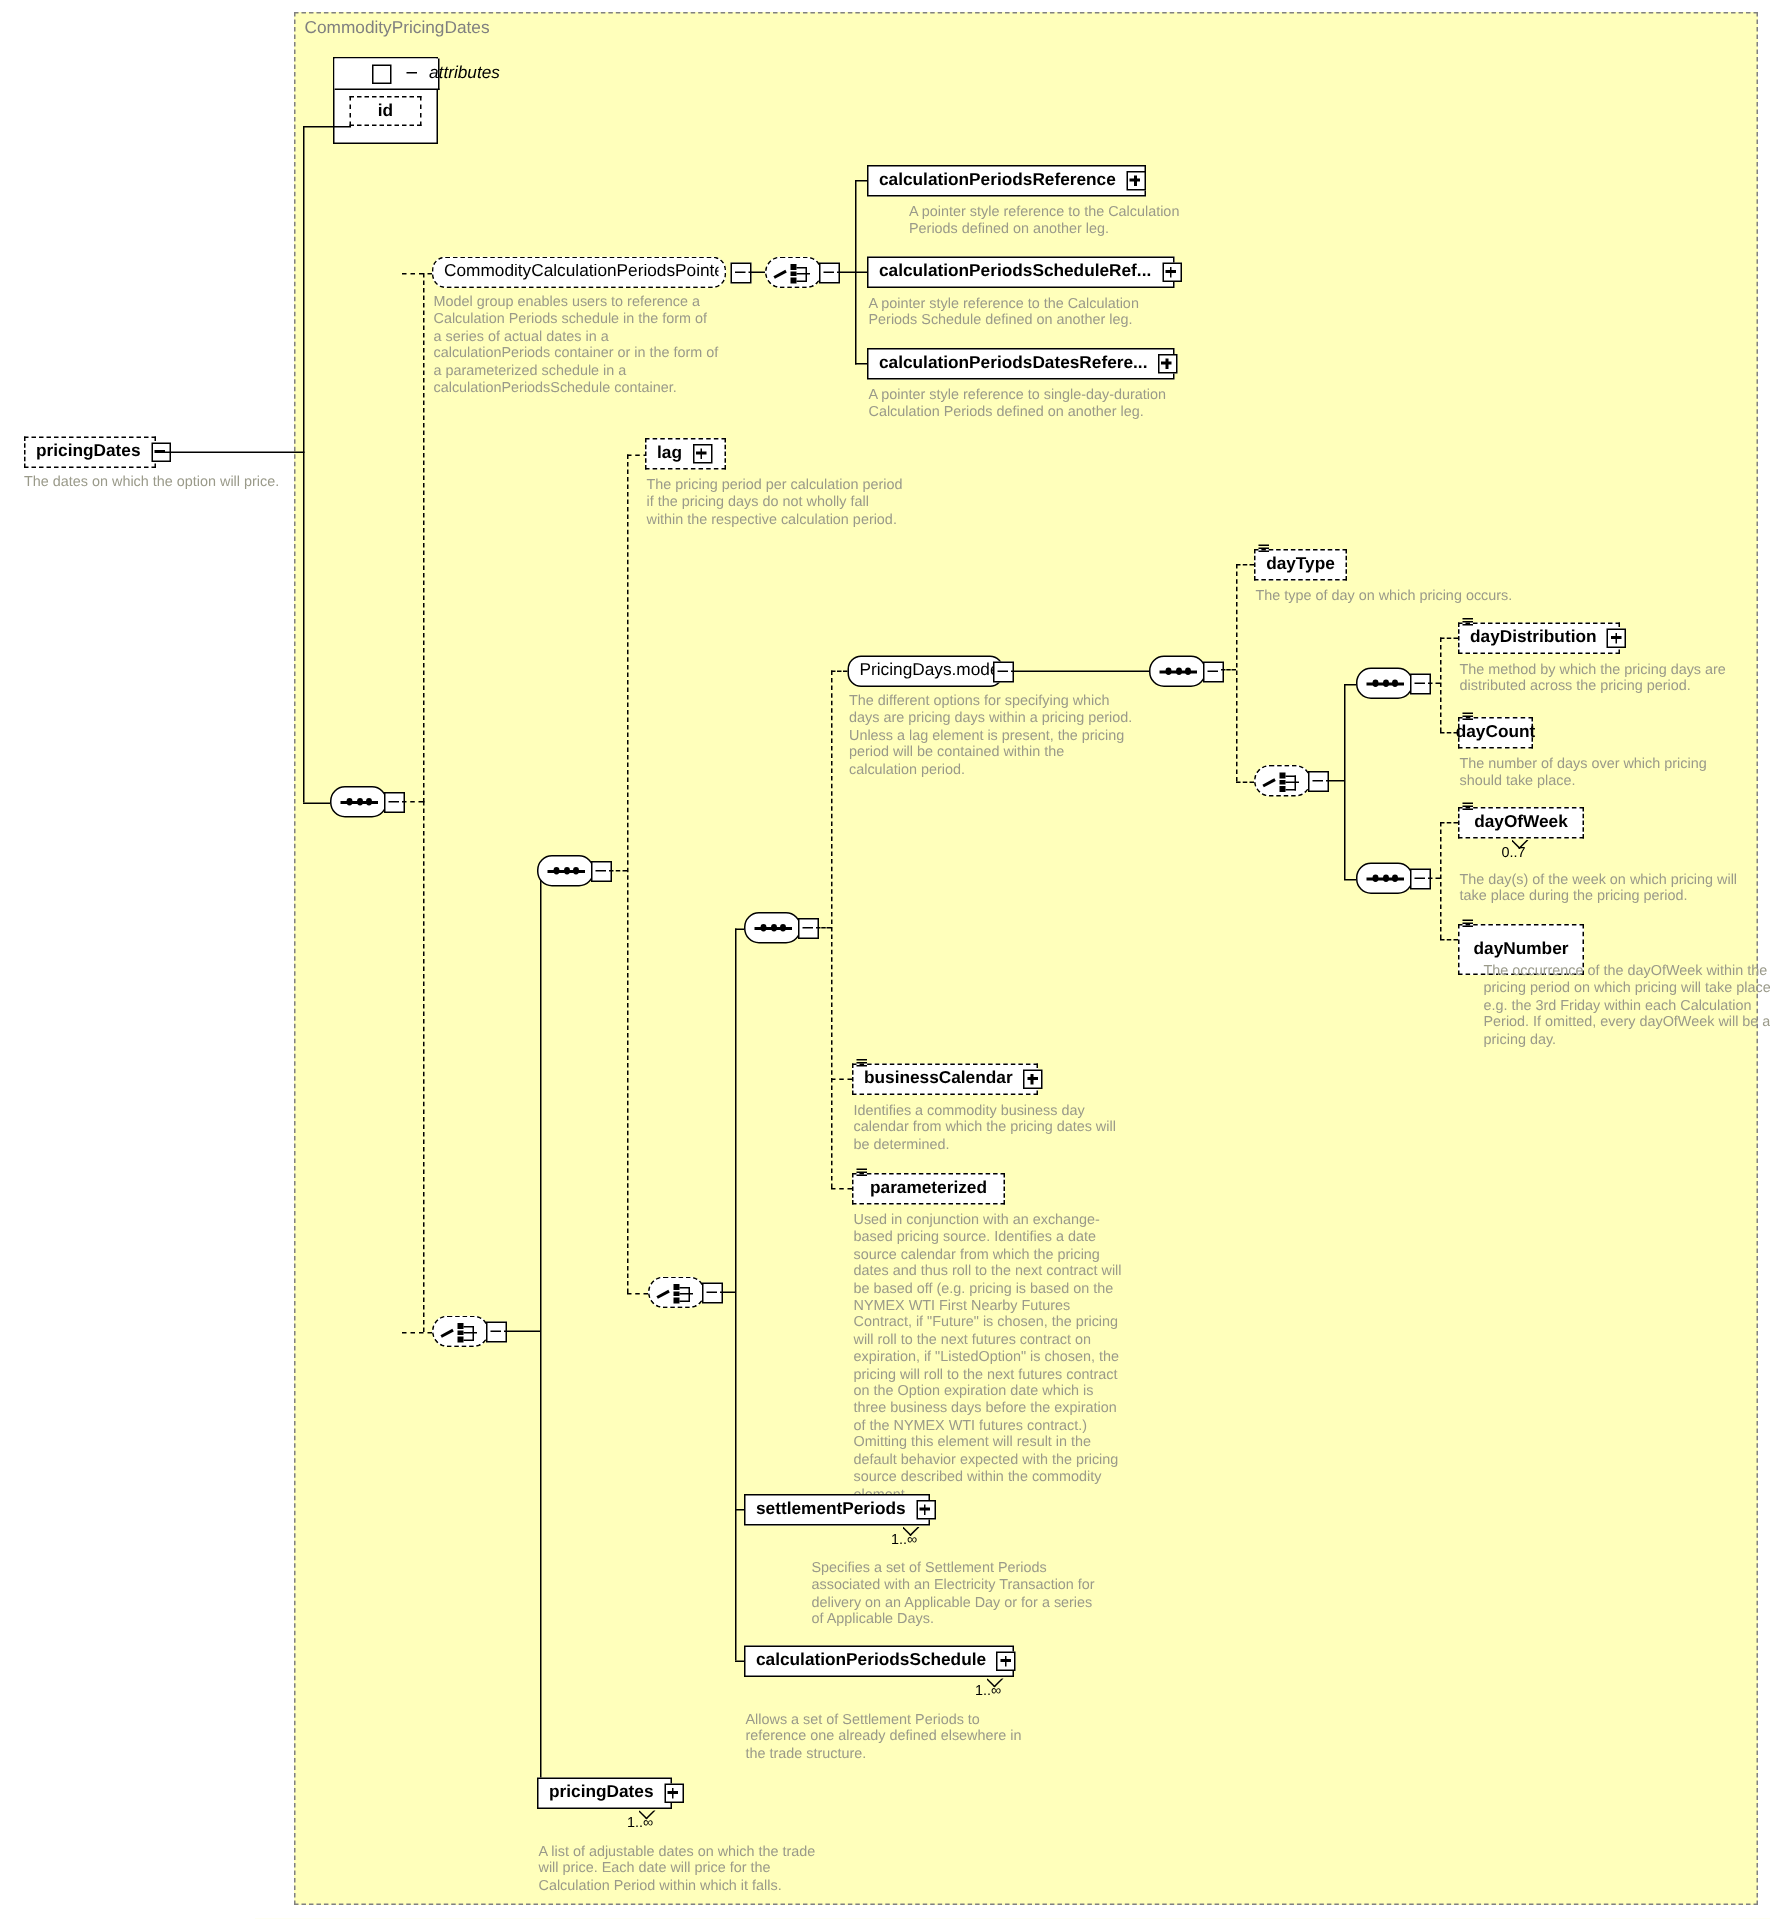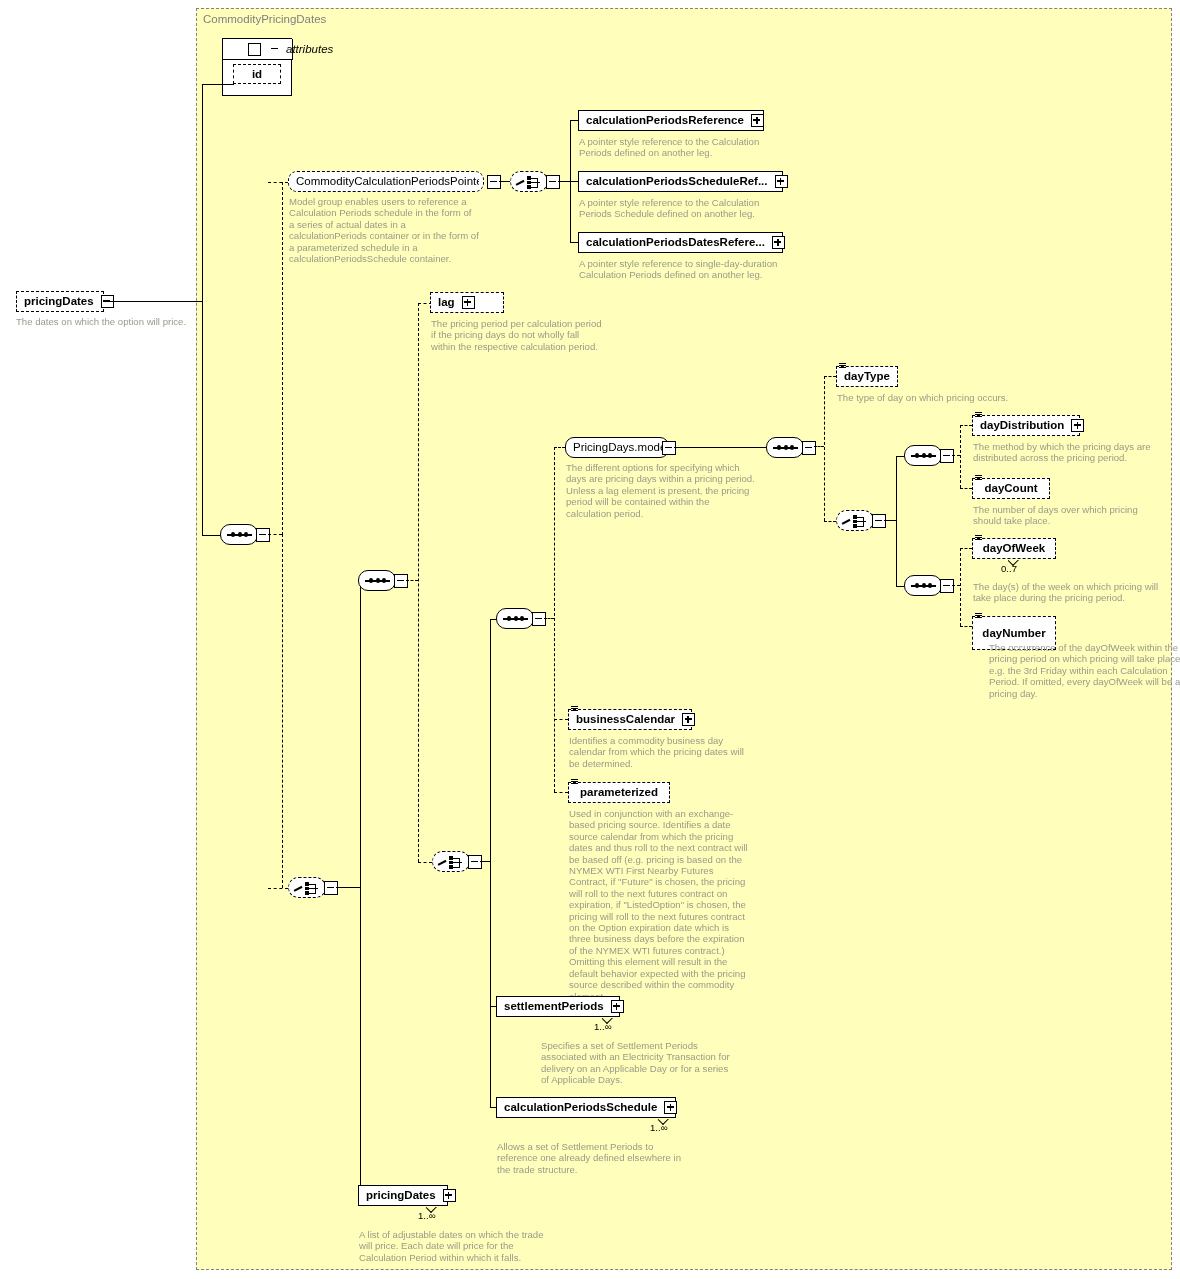--- a/index.html
+++ b/index.html
@@ -280,21 +280,21 @@
   <div class="ln h" style="left:558px;top:181px;width:20px;"></div>
   <div class="ln v" style="left:570px;top:120px;height:123px;"></div>
   <div class="ln h" style="left:570px;top:120px;width:8px;"></div>
   <div class="ln h" style="left:570px;top:242px;width:8px;"></div>
 
   <div class="el req bold" style="left:578px;top:110px;width:186px;">
     <span class="shadow-r"></span>
     <span class="lbl">calculationPeriodsReference</span>
     <span class="ctrl plus"></span>
   </div>
-  <div class="doc" style="left:579px;top:136px;width:196px;">A pointer style reference to the Calculation Periods defined on another leg.</div>
+  <div class="doc" style="left:606px;top:136px;width:196px;">A pointer style reference to the Calculation Periods defined on another leg.</div>
 
   <div class="el req bold" style="left:578px;top:171px;width:205px;">
     <span class="shadow-r"></span>
     <span class="lbl">calculationPeriodsScheduleRef...</span>
     <span class="ctrl plus"></span>
   </div>
   <div class="doc" style="left:579px;top:197px;width:196px;">A pointer style reference to the Calculation Periods Schedule defined on another leg.</div>
 
   <div class="el req bold" style="left:578px;top:232px;width:205px;">
     <span class="shadow-r"></span>
@@ -331,21 +331,21 @@
         <b></b>
       </span>
   </div>
   <div class="nctrl" style="left:394px;top:574px;"></div>
 
   <div class="dln h" style="left:406px;top:580px;width:12px;"></div>
   <div class="dln v" style="left:418px;top:303px;height:559px;"></div>
   <div class="dln h" style="left:418px;top:303px;width:14px;"></div>
   <div class="dln h" style="left:418px;top:862px;width:14px;"></div>
 
-  <div class="el opt bold" style="left:430px;top:292px;width:74px;">
+  <div class="el opt bold" style="left:430px;top:292px;width:54px;">
     <span class="shadow-r"></span>
     <span class="lbl">lag</span>
     <span class="ctrl plus"></span>
   </div>
   <div class="doc" style="left:431px;top:318px;width:175px;">The pricing period per calculation period if the pricing days do not wholly fall within the respective calculation period.</div>
 
   <div class="node cho" style="left:432px;top:851px;">
     <span class="sh-r"></span>
     <span class="g-cho">
       <span class="stem"></span>
@@ -456,21 +456,21 @@
     <span class="minibars">
         <i></i>
         <i></i>
         <i></i>
       </span>
     <span class="lbl">dayDistribution</span>
     <span class="ctrl plus"></span>
   </div>
   <div class="doc" style="left:973px;top:441px;width:192px;">The method by which the pricing days are distributed across the pricing period.</div>
 
-  <div class="el opt bold" style="left:972px;top:478px;width:78px;justify-content:center;padding:0;">
+  <div class="el opt bold" style="left:972px;top:478px;width:50px;justify-content:center;padding:0;">
     <span class="shadow-r"></span>
     <span class="minibars">
         <i></i>
         <i></i>
         <i></i>
       </span>
     <span class="lbl">dayCount</span>
   </div>
   <div class="doc" style="left:973px;top:504px;width:192px;">The number of days over which pricing should take place.</div>
 

